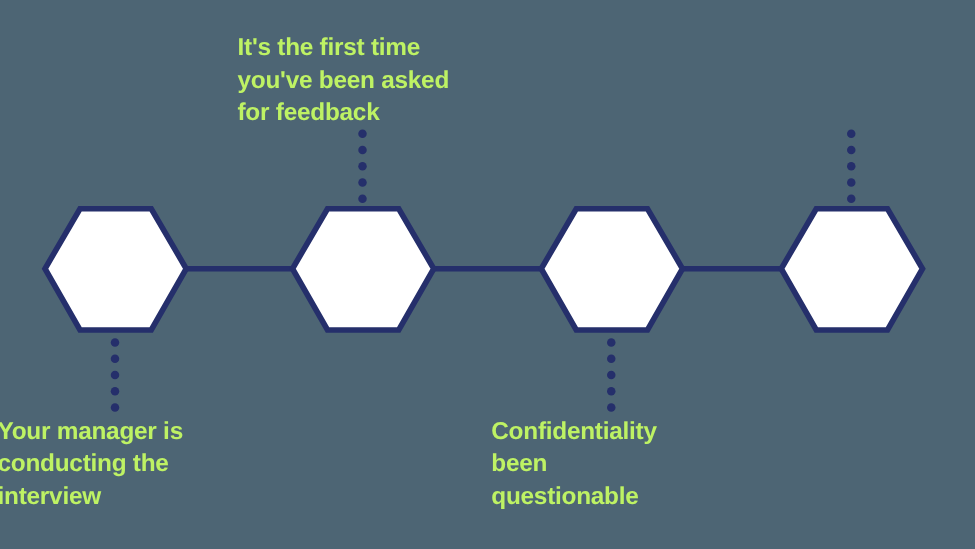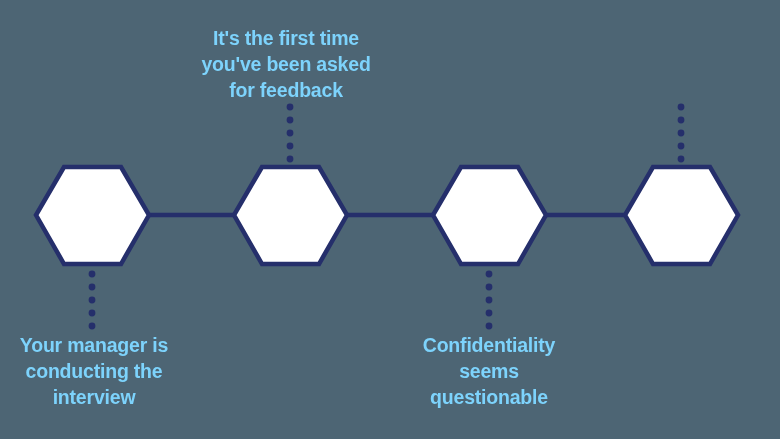--- a/index.html
+++ b/index.html
@@ -22,26 +22,26 @@
   #flow-svg {
     position: absolute;
     left: 0;
     top: 0;
     width: 780px;
     height: 439px;
     display: block;
   }
   .node-label {
     position: absolute;
-    color: #7dd3fc;
+    color: #bef264;
     font-family: "Liberation Sans", sans-serif;
     font-weight: bold;
     font-size: 19.5px;
     line-height: 26px;
-    text-align: center;
+    text-align: left;
     letter-spacing: -0.2px;
     white-space: pre-line;
     margin: 0;
   }
   .label-above { }
   .label-below { }
 
   
   #label-1 { left: -2px;  top: 332px; width: 192px; }
   #label-2 { left: 190px; top: 25px;  width: 192px; }
@@ -106,17 +106,17 @@
 
   <div class="node-label label-below" id="label-1">Your manager is
 conducting the
 interview</div>
 
   <div class="node-label label-above" id="label-2">It's the first time
 you've been asked
 for feedback</div>
 
   <div class="node-label label-below" id="label-3">Confidentiality
-seems
+been
 questionable</div>
 
 
 </div>
 
 </body></html>

